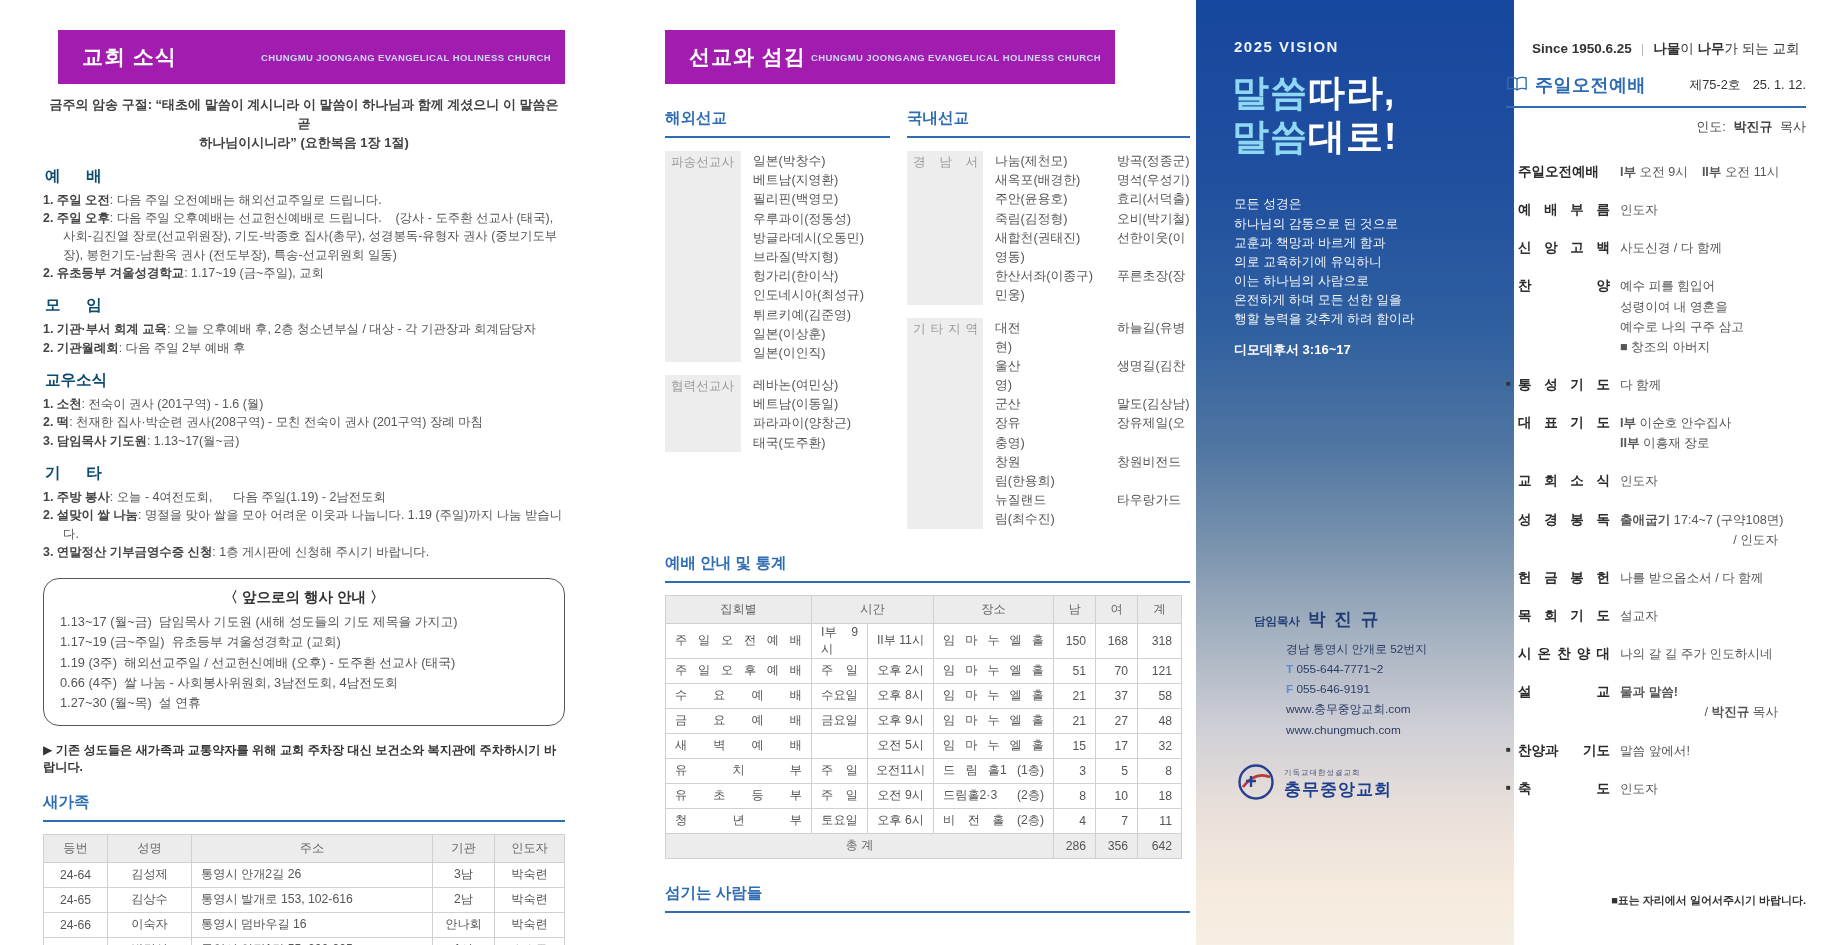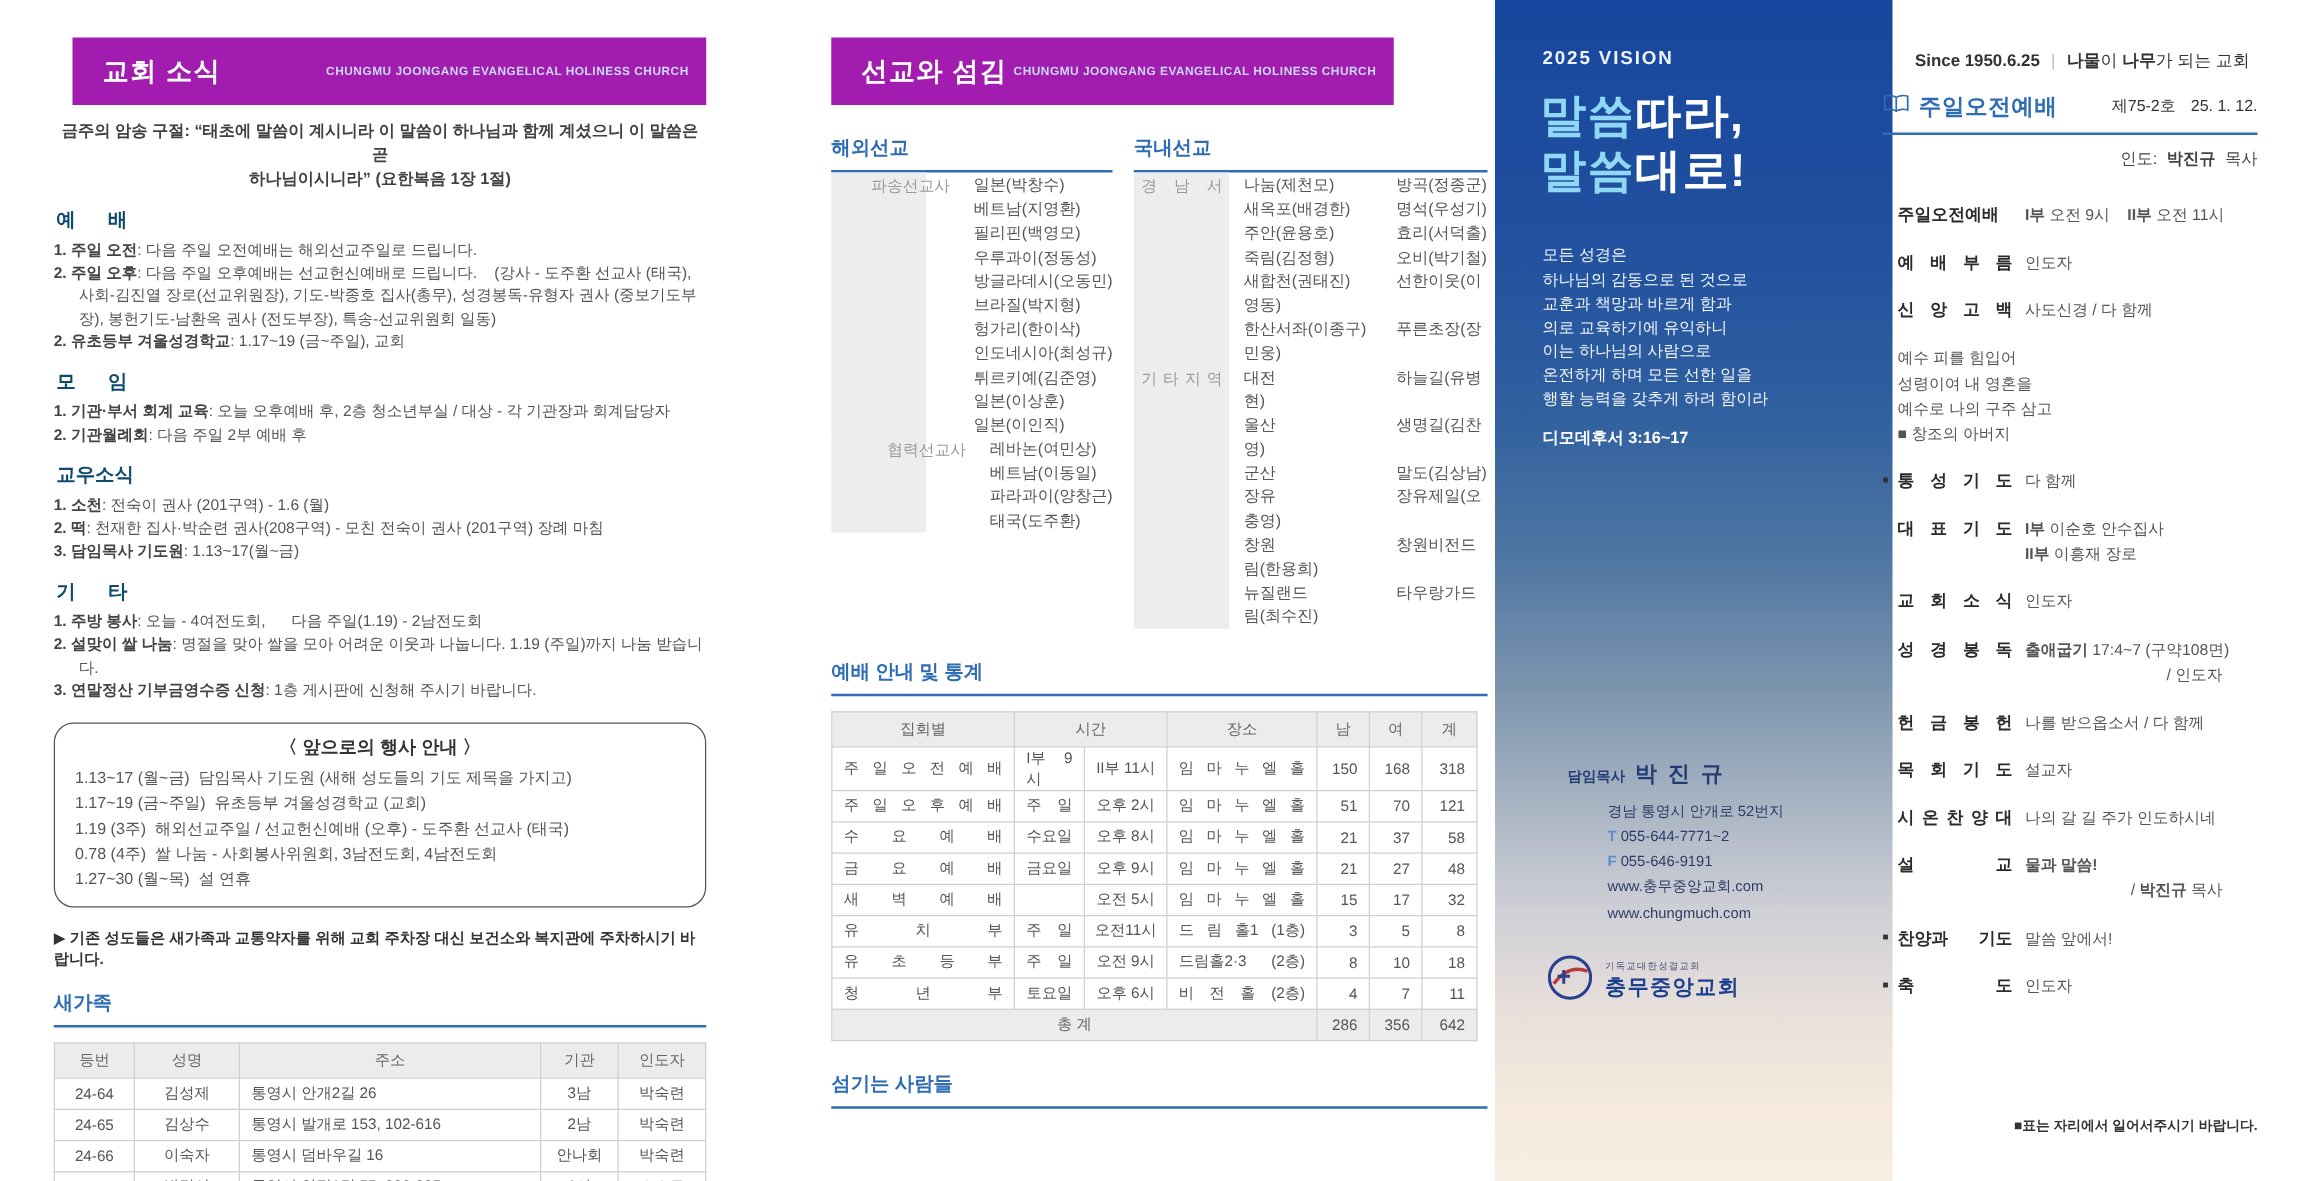--- a/index.html
+++ b/index.html
@@ -32,21 +32,21 @@
   .nf-table td { padding:3.5px 2px; text-align:center; }
   .nf-table td.addr { text-align:left; padding-left:9px; }
 
   
   .p2 { position:absolute; left:645px; top:30px; width:545px; }
   .p2 .bar { margin-left:20px; width:450px; }
   .p2-content { margin-left:20px; width:525px; }
   .mission-row { display:flex; margin-top:24px; }
   .mission-col1 { width:225px; }
   .mission-col2 { width:283px; margin-left:17px; }
-  .mgroup { display:flex; background:linear-gradient(90deg,#ededed 0,#ededed 76px,rgba(0,0,0,0) 76px);justify-content:flex-end; }
+  .mgroup { display:flex; margin-top:13px; background:linear-gradient(90deg,#ededed 0,#ededed 76px,rgba(0,0,0,0) 76px); }
   .mgroup-label { width:76px; flex:none; padding:3px 5px 0 6px; font-size:12.6px; color:#9a9a9a; text-align:justify; text-align-last:justify; }
   .mgroup-items { padding-left:12px; font-size:12.8px; color:#555; line-height:1.5; }
   .pair-row span.c1 { display:inline-block; width:122px; }
   .wt-title { margin-top:24px; }
   .wt { margin-top:12px; width:516px; table-layout:fixed; }
   .wt td { height:25px; padding:0 9px; }
   .wt th { padding:5px 2px; }
   .wt td.nm, .wt td.pl, .wt td.dy { text-align:justify; text-align-last:justify; }
   .wt td.tm { text-align:center; padding:0 3px; }
   .wt td.n { text-align:right; }
@@ -124,21 +124,21 @@
         <p class="item"><b class="num">1. </b><b class="lead">주방 봉사</b><span class="rest">: 오늘 - 4여전도회,      다음 주일(1.19) - 2남전도회</span></p>
         <p class="item"><b class="num">2. </b><b class="lead">설맞이 쌀 나눔</b><span class="rest">: 명절을 맞아 쌀을 모아 어려운 이웃과 나눕니다. 1.19 (주일)까지 나눔 받습니다.</span></p>
         <p class="item"><b class="num">3. </b><b class="lead">연말정산 기부금영수증 신청</b><span class="rest">: 1층 게시판에 신청해 주시기 바랍니다.</span></p>
       </div>
     <div class="event-box">
       <div class="bx-title">〈 앞으로의 행사 안내 〉</div>
       <div id="box-lines">
           <div class="event-line">1.13~17 (월~금)  담임목사 기도원 (새해 성도들의 기도 제목을 가지고)</div>
           <div class="event-line">1.17~19 (금~주일)  유초등부 겨울성경학교 (교회)</div>
           <div class="event-line">1.19 (3주)  해외선교주일 / 선교헌신예배 (오후) - 도주환 선교사 (태국)</div>
-          <div class="event-line">0.78 (4주)  쌀 나눔 - 사회봉사위원회, 3남전도회, 4남전도회</div>
+          <div class="event-line">0.66 (4주)  쌀 나눔 - 사회봉사위원회, 3남전도회, 4남전도회</div>
           <div class="event-line">1.27~30 (월~목)  설 연휴</div>
         </div>
     </div>
     <div class="notice">▶ 기존 성도들은 새가족과 교통약자를 위해 교회 주차장 대신 보건소와 복지관에 주차하시기 바랍니다.</div>
     <div class="blue-head nf-title">새가족</div>
     <table class="nf-table">
       <colgroup>
           <col style="width:64px">
           <col style="width:84px">
           <col>
@@ -436,20 +436,21 @@
             <div class="p4-line">인도자</div>
           </div>
         </div>
         <div class="p4-row">
           <div class="p4-label">신 앙 고 백</div>
           <div class="p4-content">
             <div class="p4-line">사도신경 / 다 함께</div>
           </div>
         </div>
         <div class="p4-row">
+          <div class="p4-label">찬 양</div>
           <div class="p4-content">
             <div class="p4-line">예수 피를 힘입어</div>
             <div class="p4-line">성령이여 내 영혼을</div>
             <div class="p4-line">예수로 나의 구주 삼고</div>
             <div class="p4-line">■ 창조의 아버지</div>
           </div>
         </div>
         <div class="p4-row">
           <span class="p4-bullet">■</span>
           <div class="p4-label">통 성 기 도</div>

